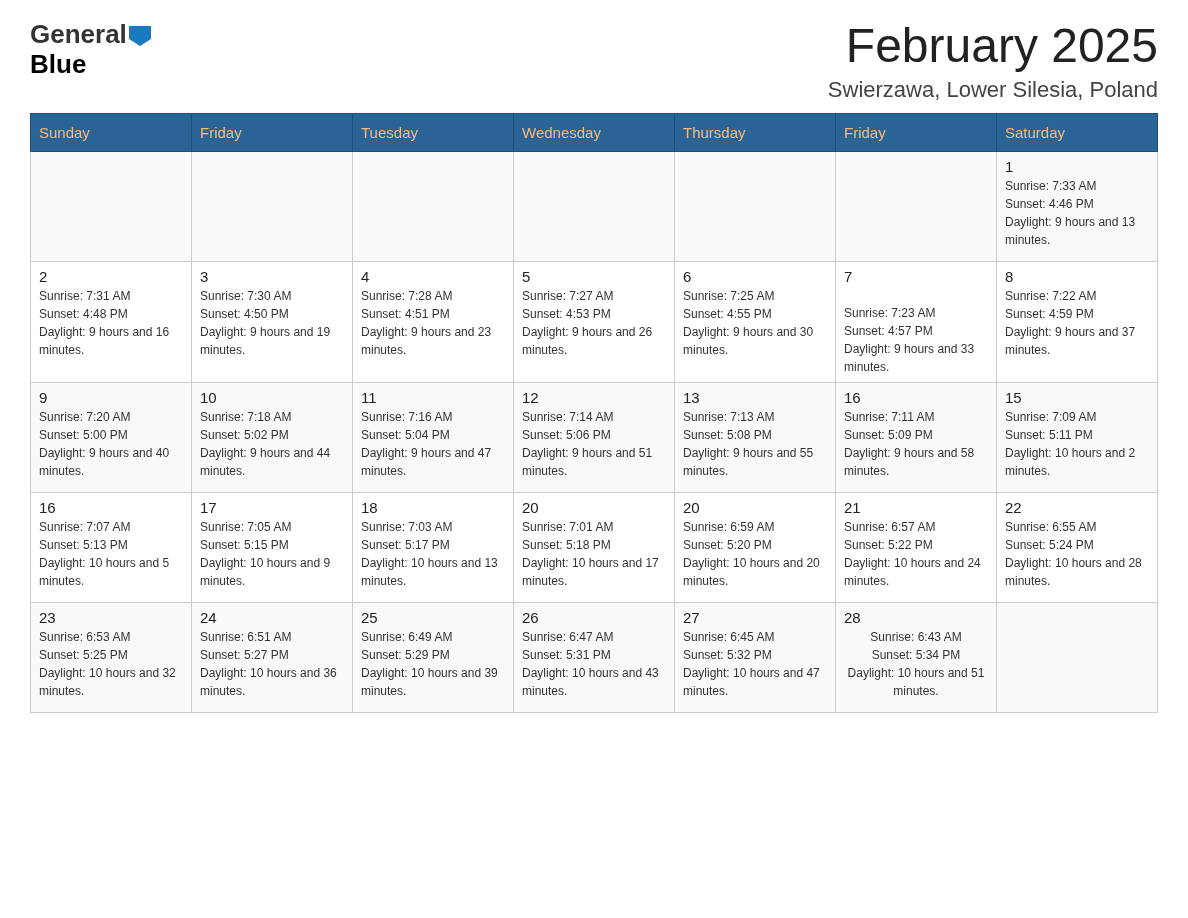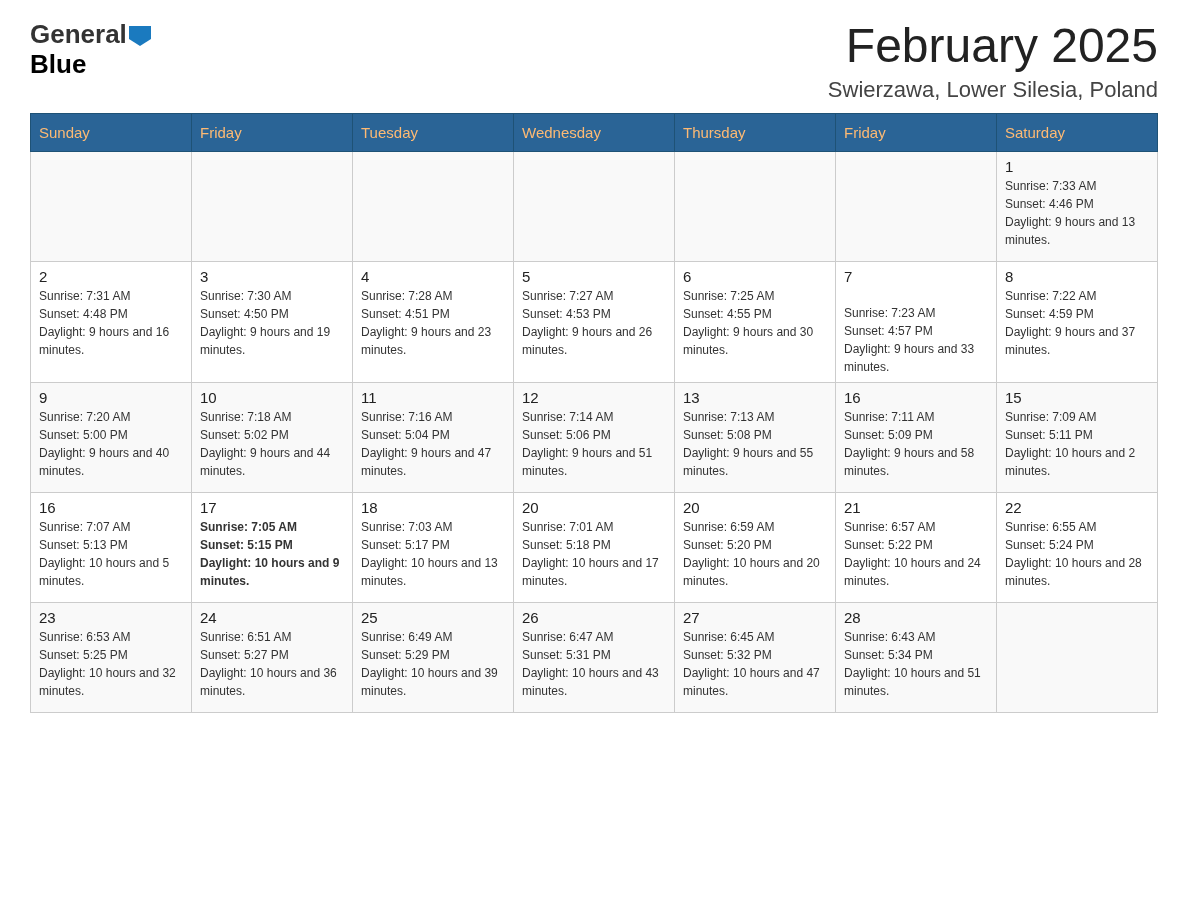--- a/index.html
+++ b/index.html
@@ -217,21 +217,21 @@
       </tr>
       <tr>
         <td>
           <span class="day-number">16</span>
           <div class="day-info" style="white-space: pre-line;">Sunrise: 7:07 AM
 Sunset: 5:13 PM
 Daylight: 10 hours and 5 minutes.</div>
         </td>
         <td>
           <span class="day-number">17</span>
-          <div class="day-info" style="white-space: pre-line; font-weight: bold;">Sunrise: 7:05 AM
+          <div class="day-info" style="white-space: pre-line;">Sunrise: 7:05 AM
 Sunset: 5:15 PM
 Daylight: 10 hours and 9 minutes.</div>
         </td>
         <td>
           <span class="day-number">18</span>
           <div class="day-info" style="white-space: pre-line;">Sunrise: 7:03 AM
 Sunset: 5:17 PM
 Daylight: 10 hours and 13 minutes.</div>
         </td>
         <td>
@@ -285,20 +285,20 @@
 Daylight: 10 hours and 43 minutes.</div>
         </td>
         <td>
           <span class="day-number">27</span>
           <div class="day-info" style="white-space: pre-line;">Sunrise: 6:45 AM
 Sunset: 5:32 PM
 Daylight: 10 hours and 47 minutes.</div>
         </td>
         <td>
           <span class="day-number">28</span>
-          <div class="day-info" style="white-space: pre-line;">Sunrise: 6:43 AM
+          <div class="day-info" style="white-space: pre-line; text-align: center;">Sunrise: 6:43 AM
 Sunset: 5:34 PM
 Daylight: 10 hours and 51 minutes.</div>
         </td>
         <td class="empty-cell"></td>
       </tr>
     </tbody>
 </table>
 
 </body></html>

